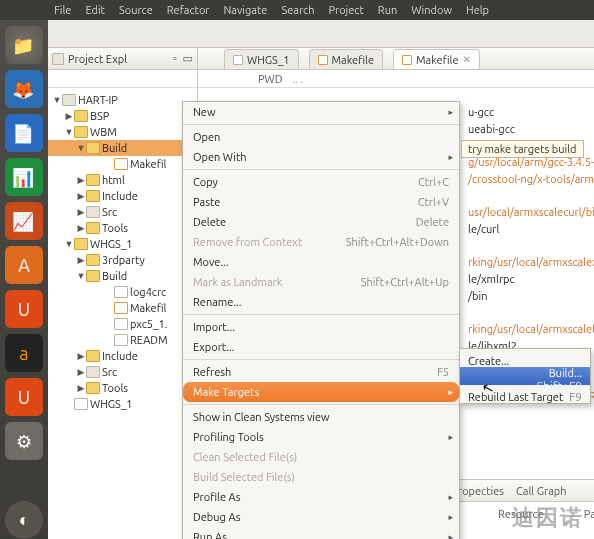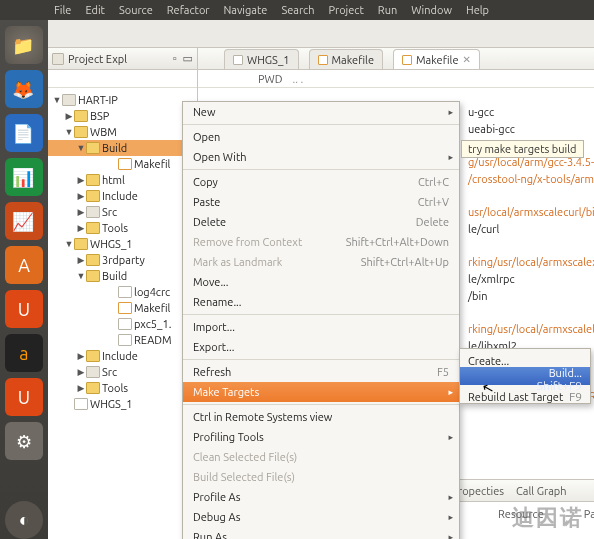--- a/index.html
+++ b/index.html
@@ -31,21 +31,21 @@
 
 
 .pexpl { position: absolute; left: 0; top: 0; width: 150px; bottom: 0; border-right: 1px solid #c9c5bd; background: #fff; }
 .pexpl .titlebar { height: 22px; background: linear-gradient(#fafaf7,#e9e7e1); border-bottom: 1px solid #c9c5bd; display: flex; align-items: center; padding-left: 4px; gap: 4px; font-size: 11px; color: #333; }
 .pexpl .titlebar .right { margin-left: auto; display: flex; gap: 6px; padding-right: 4px; color: #666; }
 .pexpl .tools { height: 18px; border-bottom: 1px solid #e0ddd5; }
 .tree { padding: 4px 0; color: #222; }
 .tree .row { display: flex; align-items: center; height: 16px; padding-left: 4px; white-space: nowrap; overflow: hidden; }
 .tree .row .tw { width: 10px; text-align: center; color: #555; font-size: 9px; }
 .tree .row .ic { width: 14px; height: 12px; margin-right: 2px; }
-.tree .ind1 { padding-left: 16px; } .tree .ind2 { padding-left: 28px; } .tree .ind3 { padding-left: 60px; }
+.tree .ind1 { padding-left: 16px; } .tree .ind2 { padding-left: 28px; } .tree .ind3 { padding-left: 16px; margin-left: 40px; }
 .folder { background: #f4d16a; border: 1px solid #caa23a; border-radius: 1px; }
 .cfolder { background: #e8e4da; border: 1px solid #b9b4a8; border-radius: 1px; }
 .proj { background: #e8e4da; border: 1px solid #b9b4a8; border-radius: 1px; }
 .file { background: #fff; border: 1px solid #b9b4a8; border-radius: 1px; }
 .mk { background: #fff; border: 1px solid #de9a3c; border-radius: 1px; }
 .sel { background: #f2a75e; }
 
 
 .editors { position: absolute; left: 150px; right: 0; top: 0; bottom: 60px; background: #fff; }
 .edtabs { height: 22px; background: linear-gradient(#fafaf7,#edece6); border-bottom: 1px solid #c9c5bd; display: flex; align-items: flex-end; padding-left: 26px; gap: 10px; }
@@ -60,21 +60,21 @@
 
 .bottom { position: absolute; left: 150px; right: 0; bottom: 0; height: 60px; border-top: 1px solid #c9c5bd; background: #fff; }
 .bottom .tabs { height: 22px; background: linear-gradient(#fafaf7,#edece6); border-bottom: 1px solid #c9c5bd; display: flex; align-items: center; padding-left: 260px; gap: 12px; color: #555; font-size: 11px; }
 .bottom .hdr { display: flex; padding-left: 300px; gap: 40px; padding-top: 6px; color: #555; font-size: 11px; }
 
 
 .ctx { position: absolute; left: 182px; top: 101px; width: 278px; background: #f7f6f2; border: 1px solid #b7b3a9; box-shadow: 2px 3px 6px rgba(0,0,0,.25); }
 .ctx .item { height: 20px; display: flex; align-items: center; padding: 0 10px; color: #222; font-size: 12px; position: relative; }
 .ctx .item.disabled { color: #a8a49b; }
 .ctx .item .shortcut { margin-left: auto; color: #888; font-size: 11px; }
-.ctx .item.hl { background: linear-gradient(#f3924a,#ee7b2c); color: #fff; }
+.ctx .item.hl { background: linear-gradient(#f3924a,#ee7b2c); color: #fff; border-radius: 7px; }
 .ctx .item.hl .arrow { color: #fff; }
 .ctx .sep { height: 1px; background: #d9d6cd; margin: 2px 0; }
 .ctx .arrow { position: absolute; right: 6px; color: #555; font-size: 9px; }
 
 
 .submenu { position: absolute; left: 459px; top: 348px; width: 132px; background: #f7f6f2; border: 1px solid #b7b3a9; box-shadow: 2px 3px 6px rgba(0,0,0,.25); z-index: 10; }
 .submenu .item { height: 18px; display: flex; align-items: flex-end; padding: 0 8px; font-size: 11px; color: #222; }
 .submenu .item .shortcut { margin-left: auto; color: #888; font-size: 12px; }
 .submenu .item.hl { background: linear-gradient(#5a88d6,#3a67c2); color: #fff; flex-direction: column; }
 .submenu .item.hl .shortcut { color: #e4ecfb; }
@@ -315,49 +315,49 @@
       <span class="shortcut">Ctrl+V</span>
     </div>
   <div class="item">
       <span>Delete</span>
       <span class="shortcut">Delete</span>
     </div>
   <div class="item disabled">
       <span>Remove from Context</span>
       <span class="shortcut">Shift+Ctrl+Alt+Down</span>
     </div>
+  <div class="item">
+      <span>Move...</span>
+    </div>
   <div class="item disabled">
       <span>Mark as Landmark</span>
       <span class="shortcut">Shift+Ctrl+Alt+Up</span>
     </div>
   <div class="item">
-      <span>Move...</span>
-    </div>
-  <div class="item">
       <span>Rename...</span>
     </div>
   <div class="sep"></div>
   <div class="item">
       <span>Import...</span>
     </div>
   <div class="item">
       <span>Export...</span>
     </div>
   <div class="sep"></div>
   <div class="item">
       <span>Refresh</span>
       <span class="shortcut">F5</span>
     </div>
   <div class="item hl">
       <span>Make Targets</span>
       <span class="arrow">▸</span>
     </div>
   <div class="sep"></div>
   <div class="item">
-      <span>Ctrl in Remote Systems view</span>
+      <span>Show in Clean Systems view</span>
     </div>
   <div class="item">
       <span>Profiling Tools</span>
       <span class="arrow">▸</span>
     </div>
   <div class="item disabled">
       <span>Clean Selected File(s)</span>
     </div>
   <div class="item disabled">
       <span>Build Selected File(s)</span>

